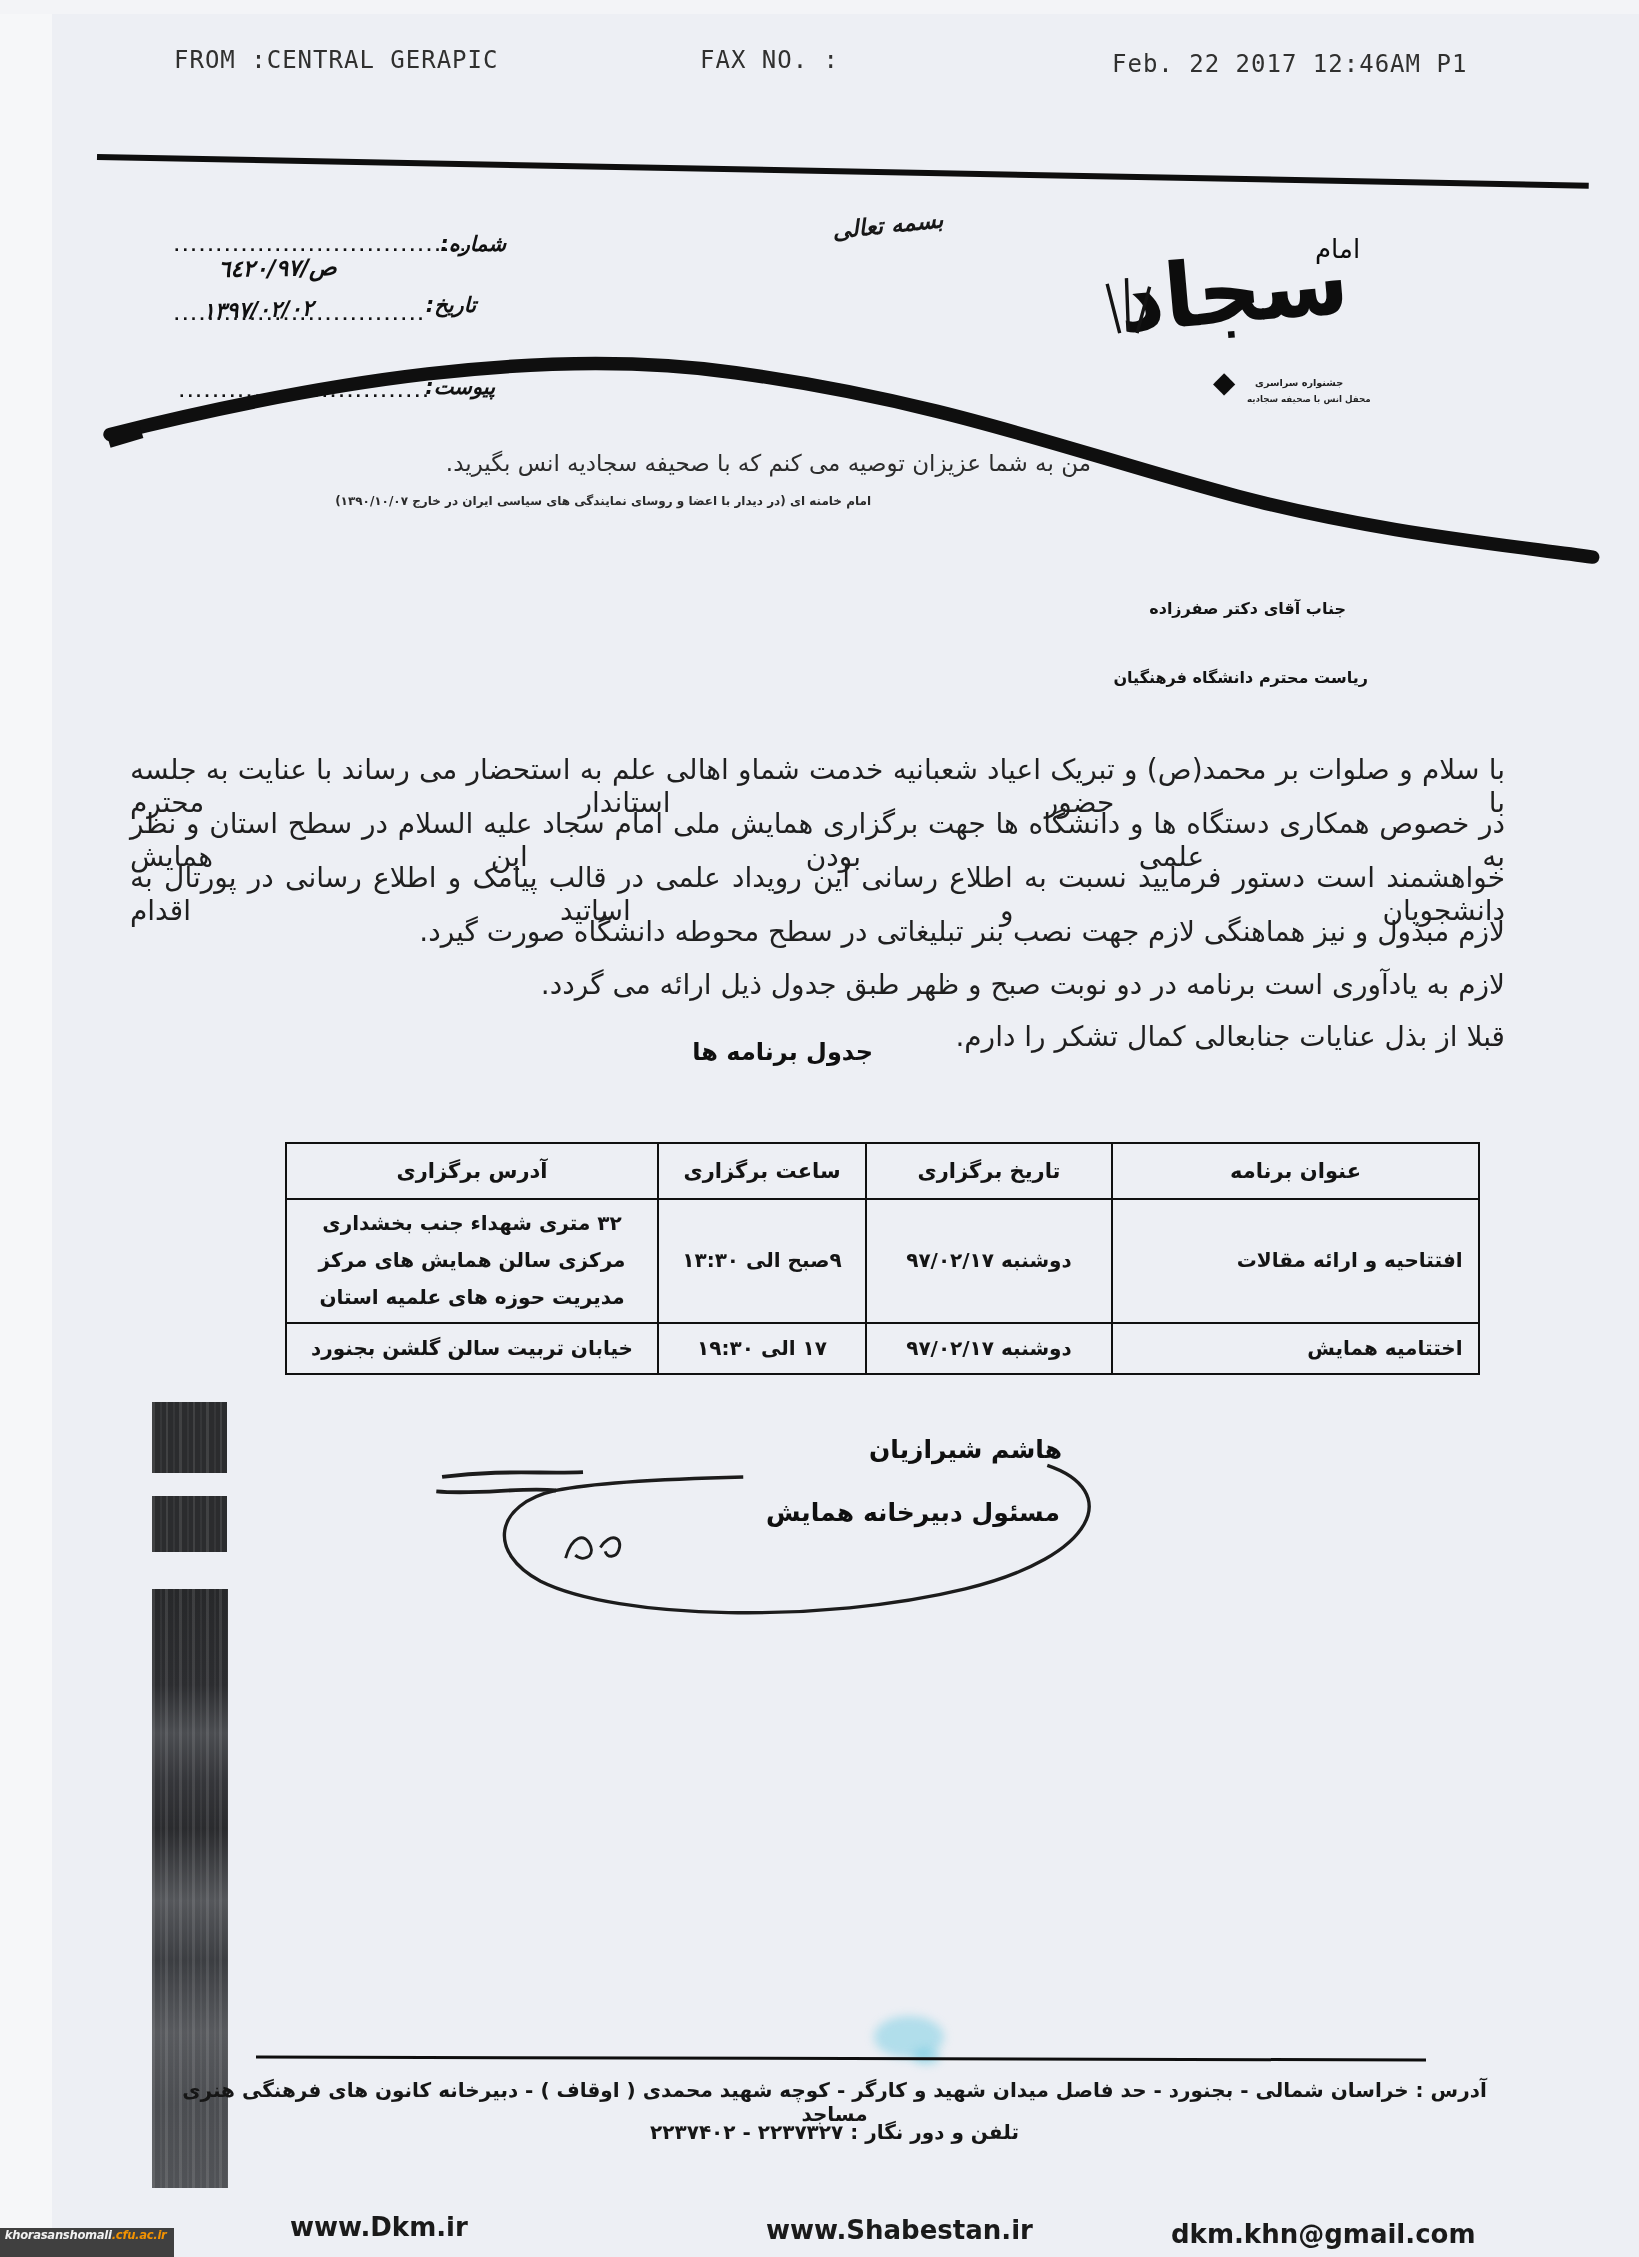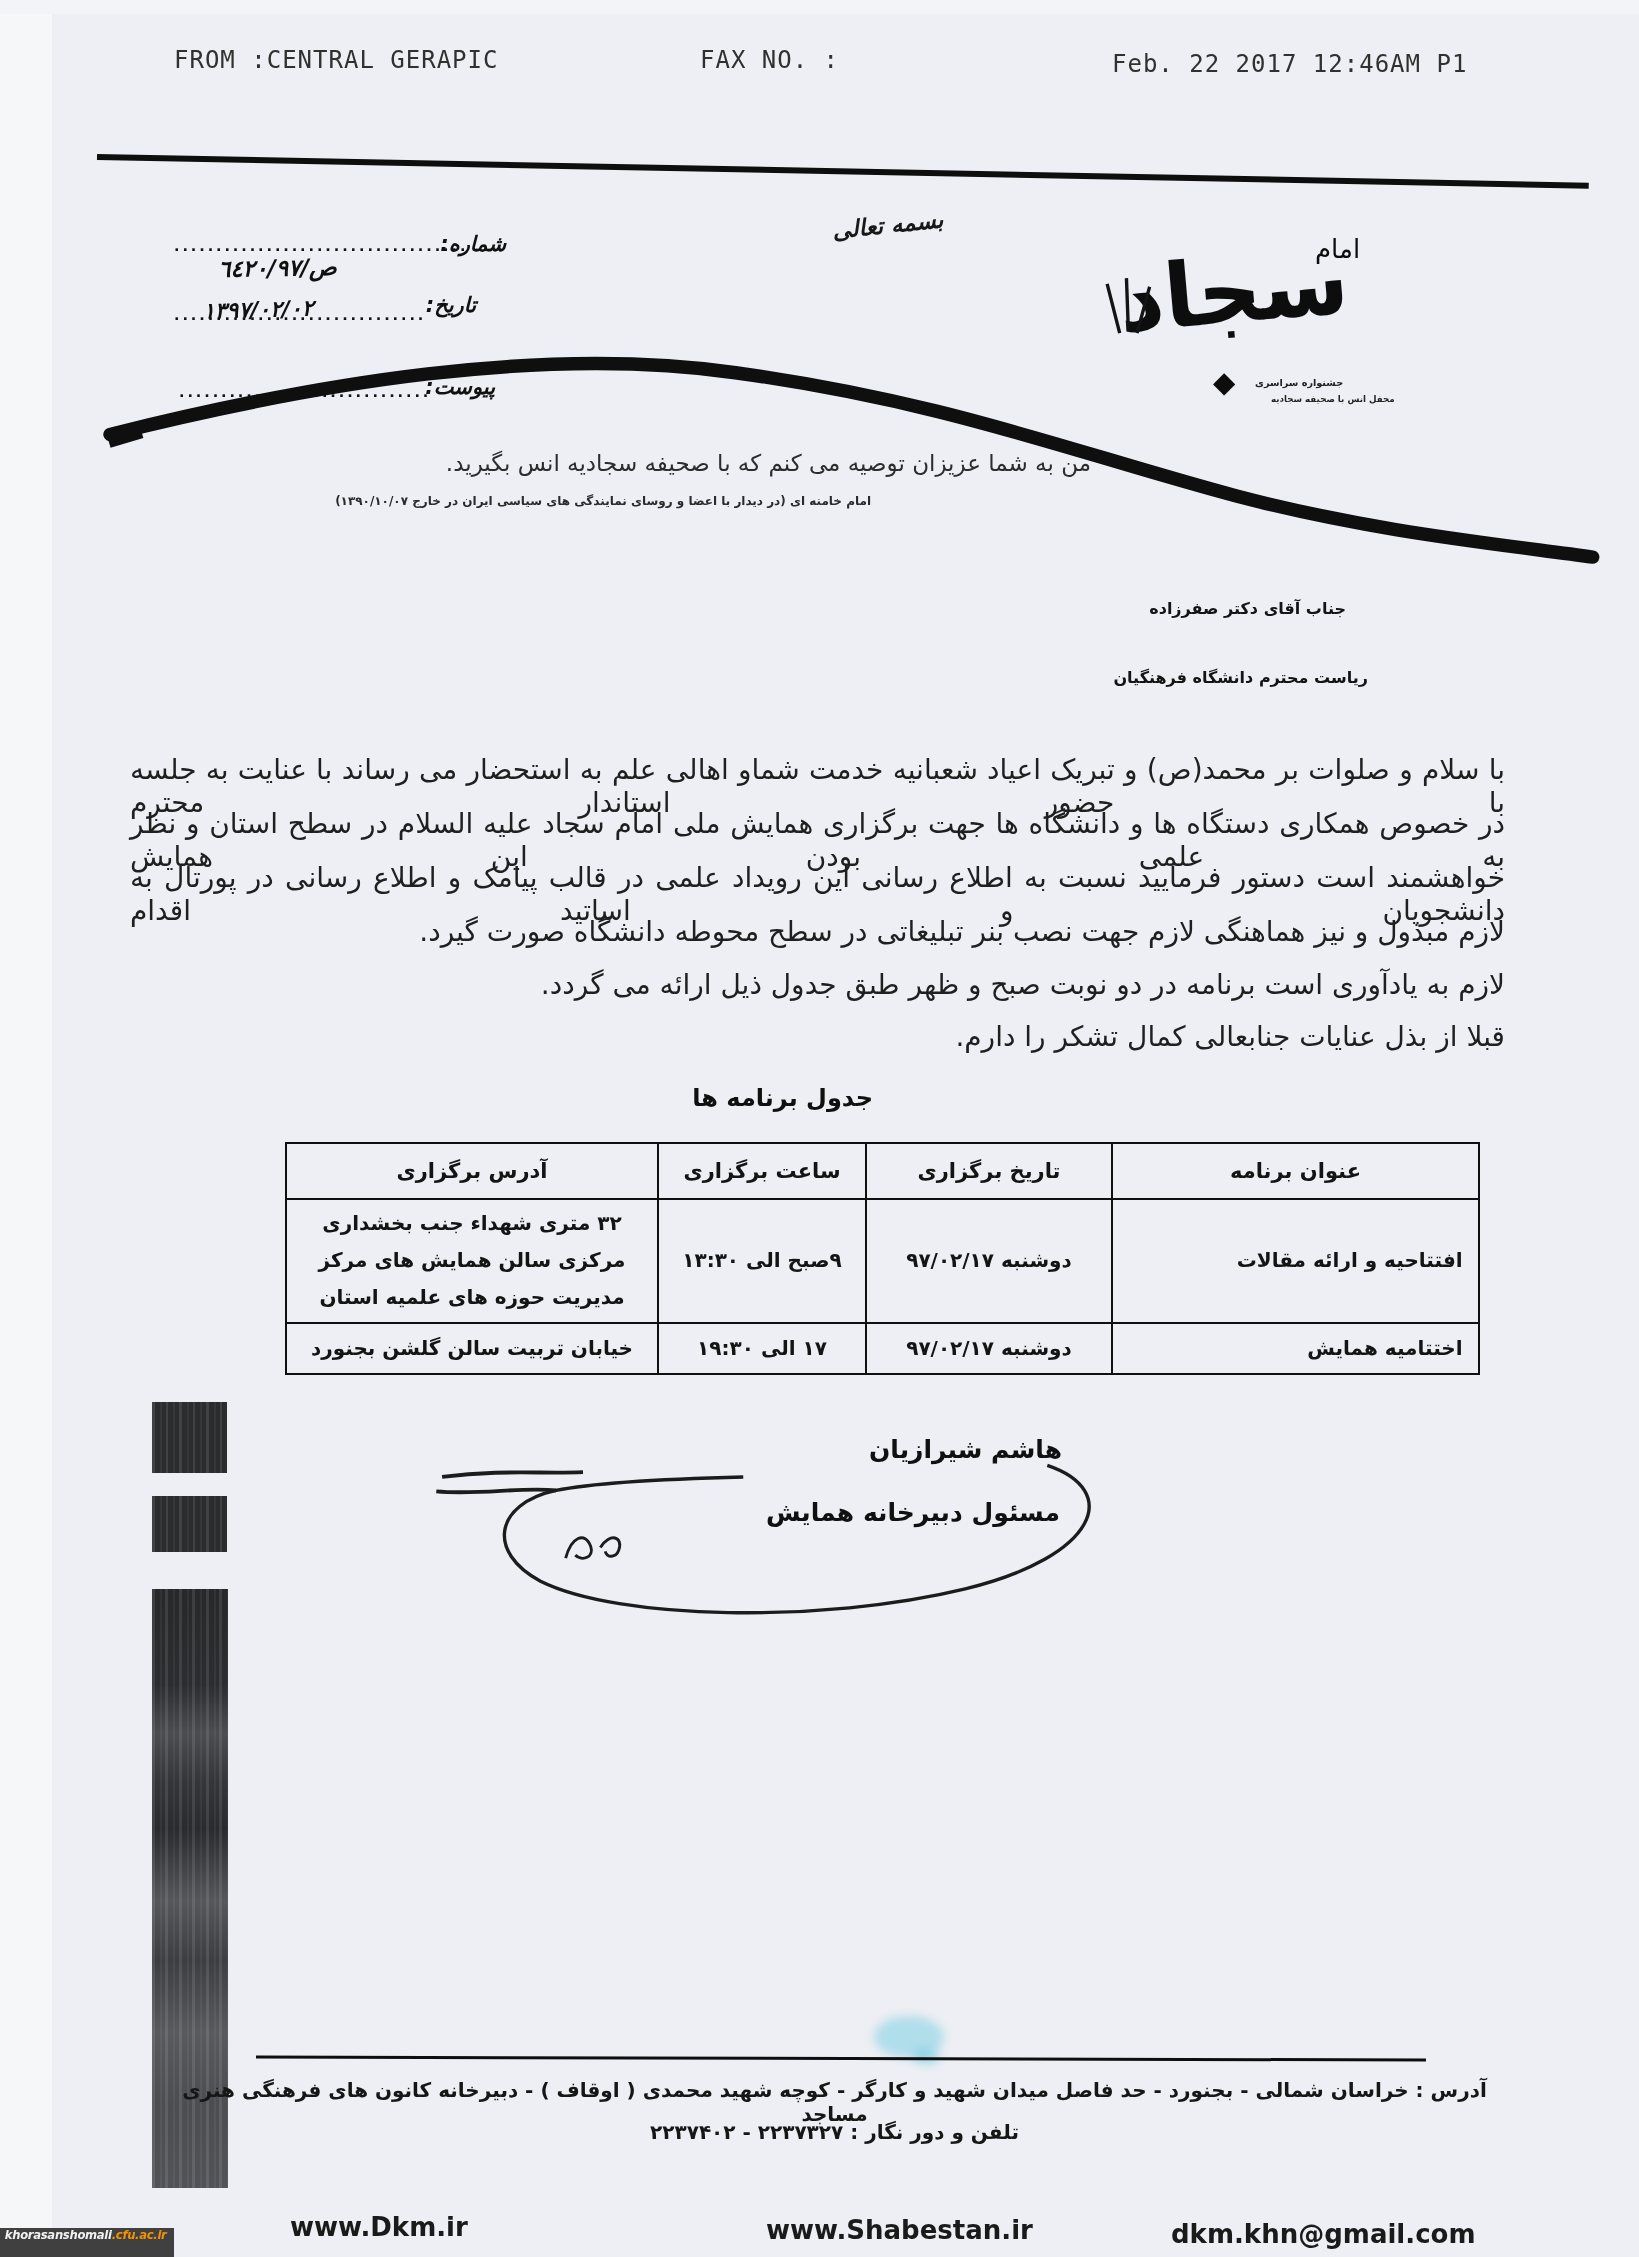--- a/index.html
+++ b/index.html
@@ -55,21 +55,21 @@
 
 <div class="rule" style="left:97px;top:154px;width:1492px;height:5.8px;transform:rotate(1.1deg);transform-origin:left center;"></div>
 
 <div class="bismillah fa" style="left:832px;top:212px;">بسمه تعالی</div>
 
 <div>
   <div class="logo-imam fa" style="left:1315px;top:234px;">امام</div>
   <div class="logo-sajjad fa" style="left:1118px;top:239px;">سجاد</div>
   <div class="logo-diamond" style="left:1213px;top:365px;">◆</div>
   <div class="logo-tag fa" style="left:1255px;top:377px;">جشنواره سراسری</div>
-  <div class="logo-tag fa" style="left:1247px;top:394px;font-size:8.7px;margin-left:24px;">محفل انس با صحیفه سجادیه</div>
+  <div class="logo-tag fa" style="left:1247px;top:394px;font-size:8.7px;">محفل انس با صحیفه سجادیه</div>
 </div>
 
 <div class="label fa" style="right:1133px;top:232px;">شماره:</div>
 <div class="dots" style="left:174px;top:238px;width:290px;">....................................</div>
 <div class="hand fa" style="left:218px;top:255px;transform:rotate(-1deg);">ص/٦٤٢٠/٩٧</div>
 
 <div class="label fa" style="right:1163px;top:293px;">تاریخ:</div>
 <div class="dots" style="left:174px;top:307px;width:259px;">..............................</div>
 <div class="hand fa" style="left:203px;top:297px;font-size:22px;transform:rotate(-1.5deg);">۱۳۹۷/۰۲/۰۲</div>
 
@@ -91,21 +91,21 @@
 <div class="addr-line fa" style="right:293px;top:599px;">جناب آقای دکتر صفرزاده</div>
 <div class="addr-line fa" style="right:271px;top:668px;">ریاست محترم دانشگاه فرهنگیان</div>
 
 <div class="bodyline fa just" style="top:753px;">با سلام و صلوات بر محمد(ص) و تبریک اعیاد شعبانیه خدمت شماو اهالی علم به استحضار می رساند با عنایت به جلسه با حضور استاندار محترم</div>
 <div class="bodyline fa just" style="top:807px;">در خصوص همکاری دستگاه ها و دانشگاه ها جهت برگزاری همایش ملی امام سجاد علیه السلام در سطح استان و نظر به علمی بودن این همایش</div>
 <div class="bodyline fa just" style="top:861px;">خواهشمند است دستور فرمایید نسبت به اطلاع رسانی این رویداد علمی در قالب پیامک و اطلاع رسانی در پورتال به دانشجویان و اساتید اقدام</div>
 <div class="bodyline fa" style="top:915px;">لازم مبذول و نیز هماهنگی لازم جهت نصب بنر تبلیغاتی در سطح محوطه دانشگاه صورت گیرد.</div>
 <div class="bodyline fa" style="top:968px;">لازم به یادآوری است برنامه در دو نوبت صبح  و ظهر طبق جدول ذیل ارائه می گردد.</div>
 <div class="bodyline fa" style="top:1020px;">قبلا از بذل عنایات جنابعالی کمال تشکر را دارم.</div>
 
-<div class="tbl-title fa" style="right:766px;top:1084px;">جدول برنامه ها</div>
+<div class="tbl-title fa" style="right:766px;top:1038px;">جدول برنامه ها</div>
 <table class="sched">
   <colgroup>
       <col style="width:367px">
       <col style="width:246px">
       <col style="width:208px">
       <col style="width:372px">
     </colgroup>
   <tbody>
       <tr>
     <th>عنوان برنامه</th>

